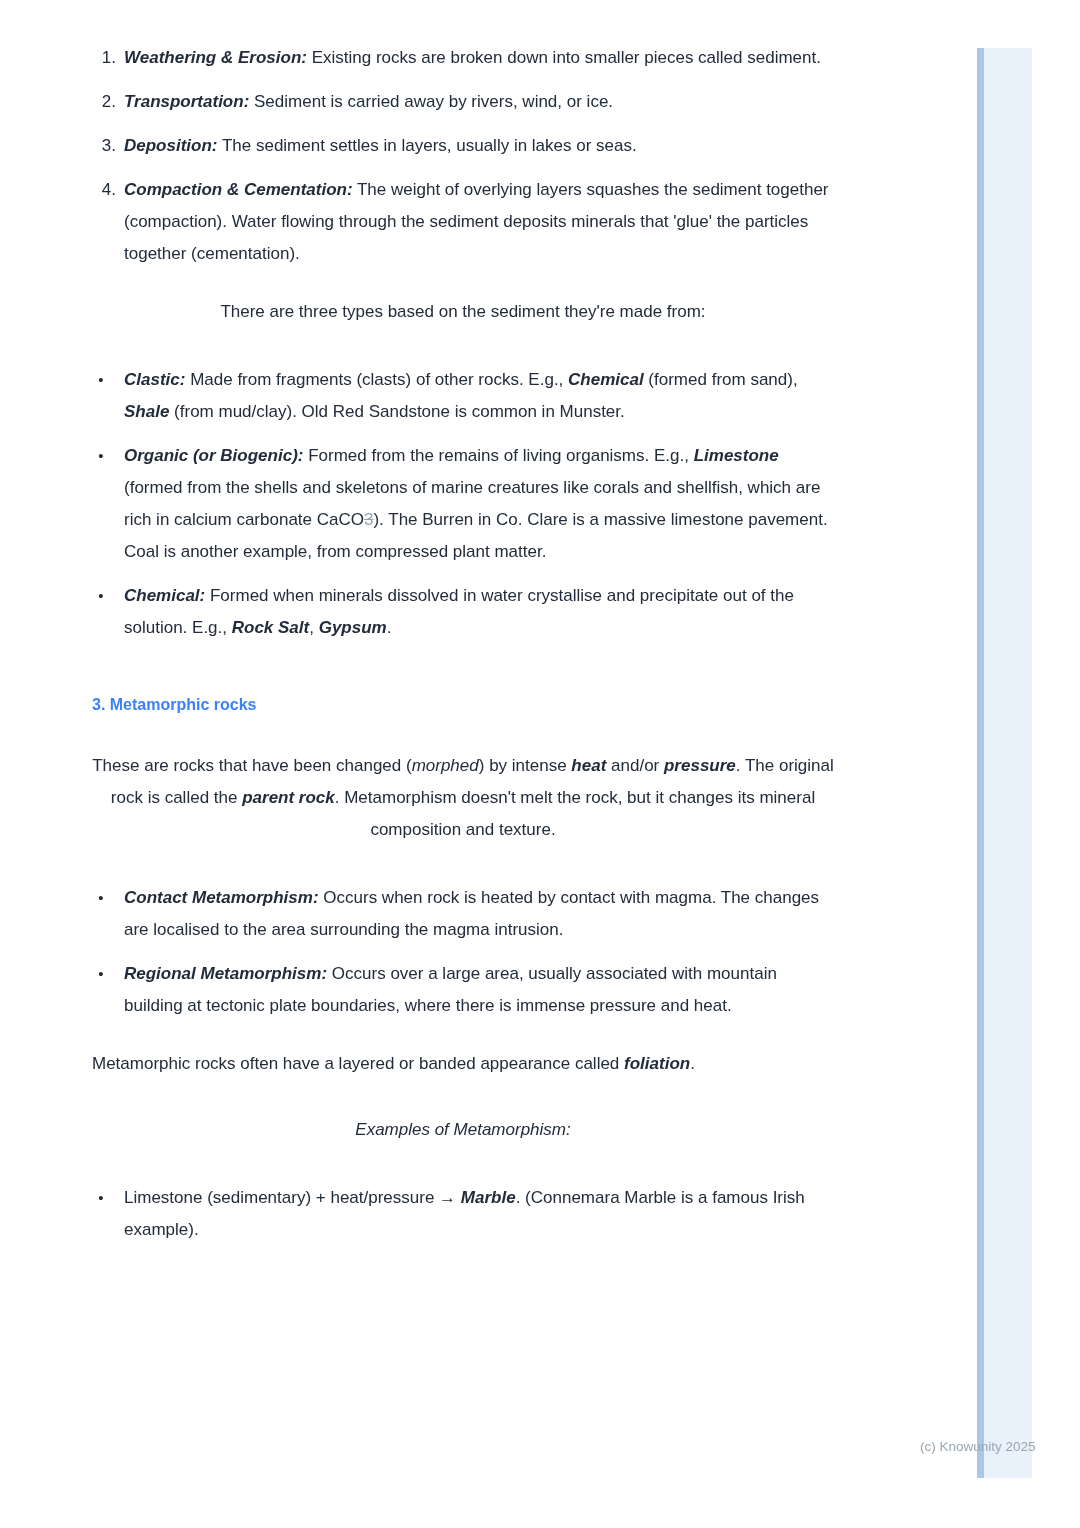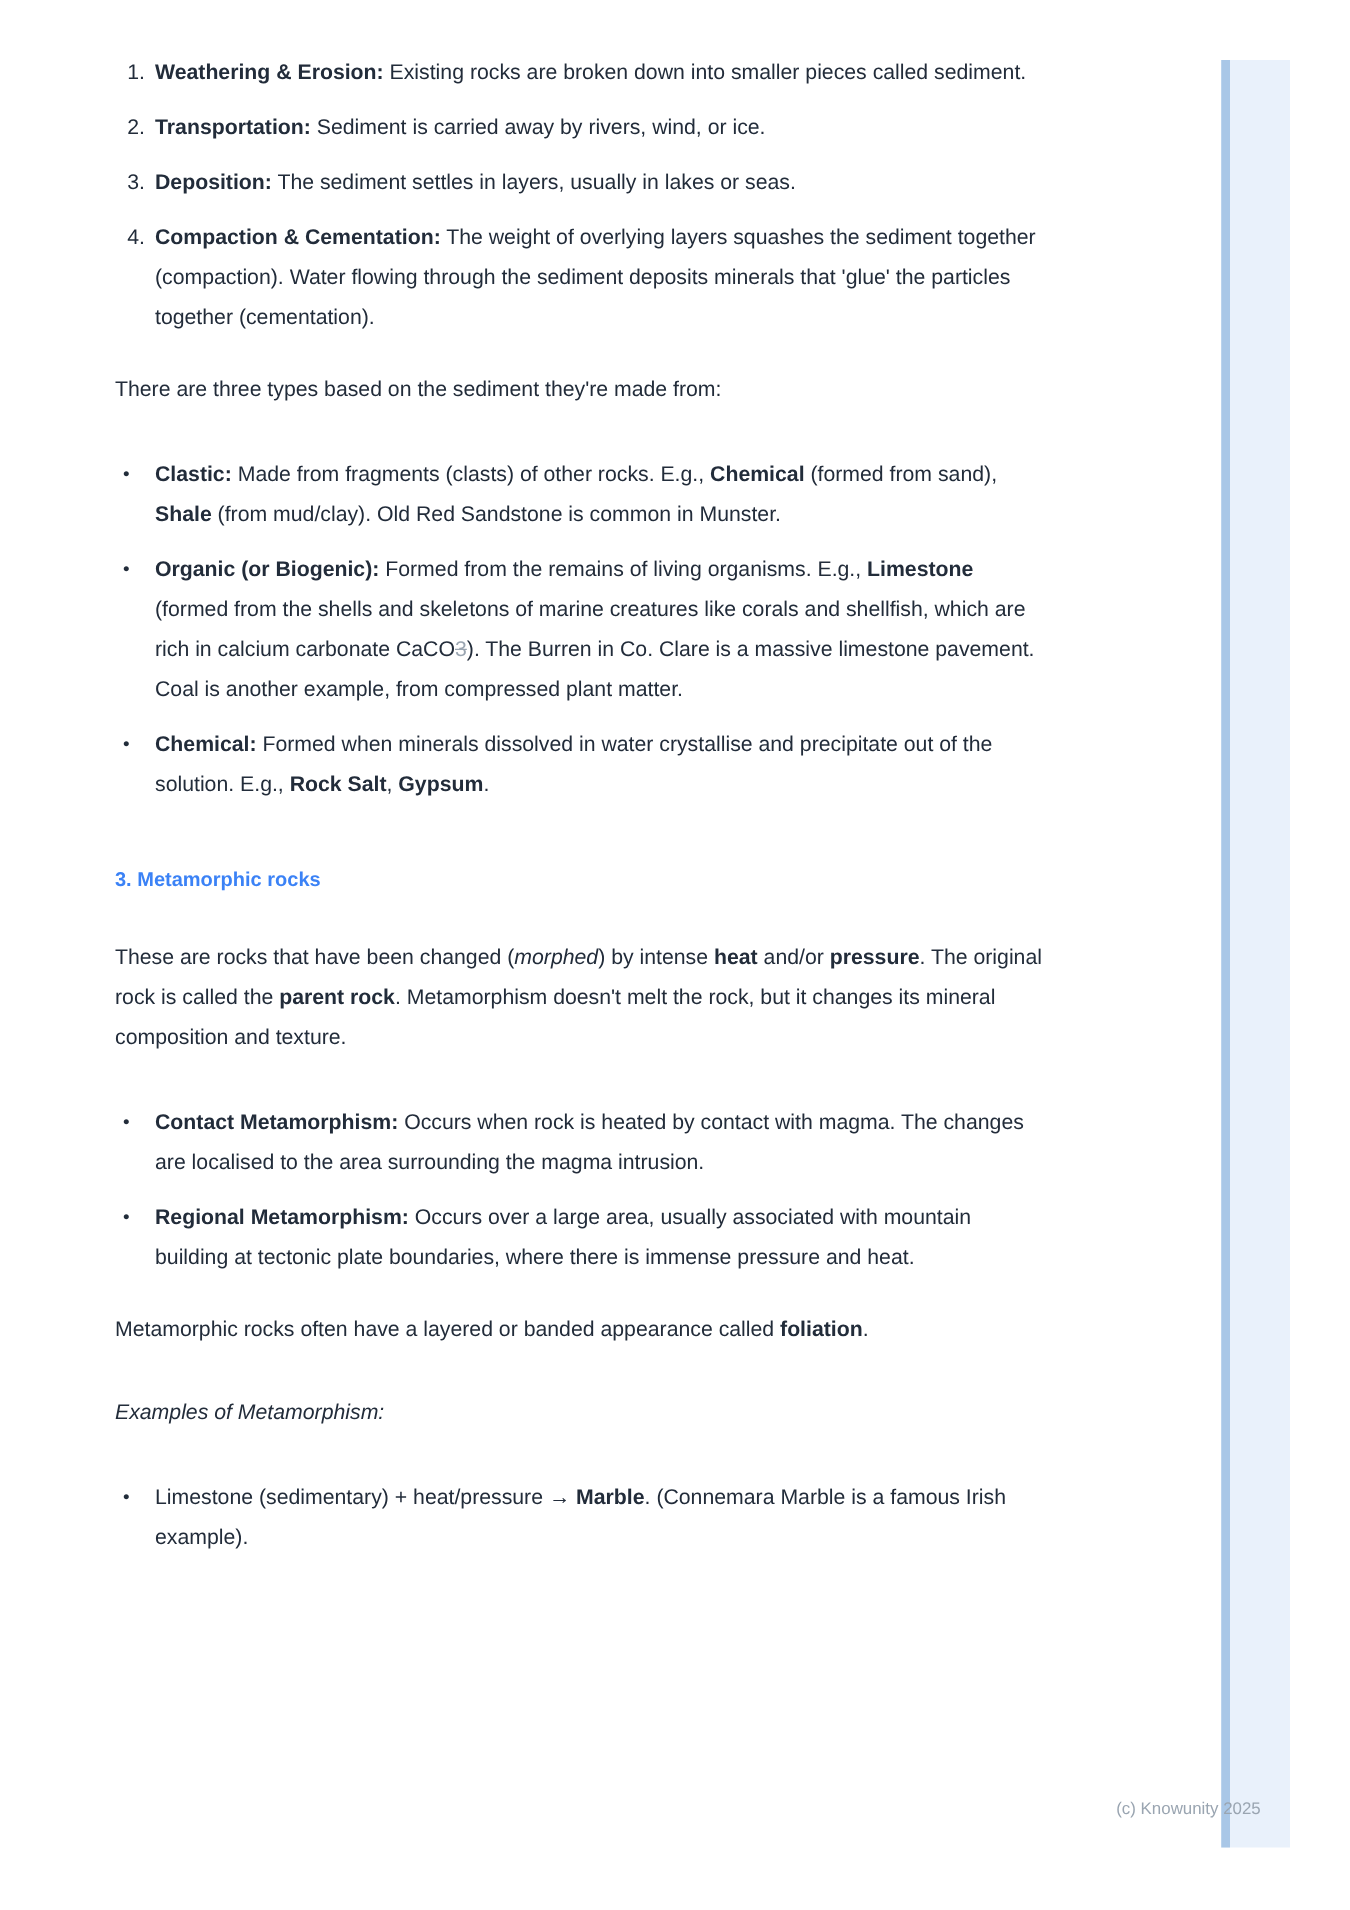--- a/index.html
+++ b/index.html
@@ -42,40 +42,41 @@
   .bullet-marker {
     flex: none;
     width: 18px;
     text-align: center;
     margin-right: 14px;
     font-size: 15px;
   }
   .li-text { flex: 1; }
   p.para {
     margin: 26px 0;
+    text-align: center;
   }
   p.justify {
     text-align: justify;
   }
   h2.section-heading {
     font-size: 16px;
     line-height: 30px;
     font-weight: 700;
     color: var(--accent, #3b82f6);
     margin: 46px 0 30px 0;
   }
-  .b { font-weight: 700; }
+  .b { font-weight: 700; font-style: italic; }
   .i { font-style: italic; }
   .s {
     text-decoration: line-through;
     color: var(--muted, #9aa5b1);
   }
   .watermark {
     position: absolute;
-    left: 893px;
+    left: 920px;
     top: 1438px;
     font-size: 13.5px;
     line-height: 18px;
     color: var(--muted, #9aa5b1);
     white-space: nowrap;
     z-index: 2;
   }
   .side-panel {
     position: absolute;
     left: 977px;

